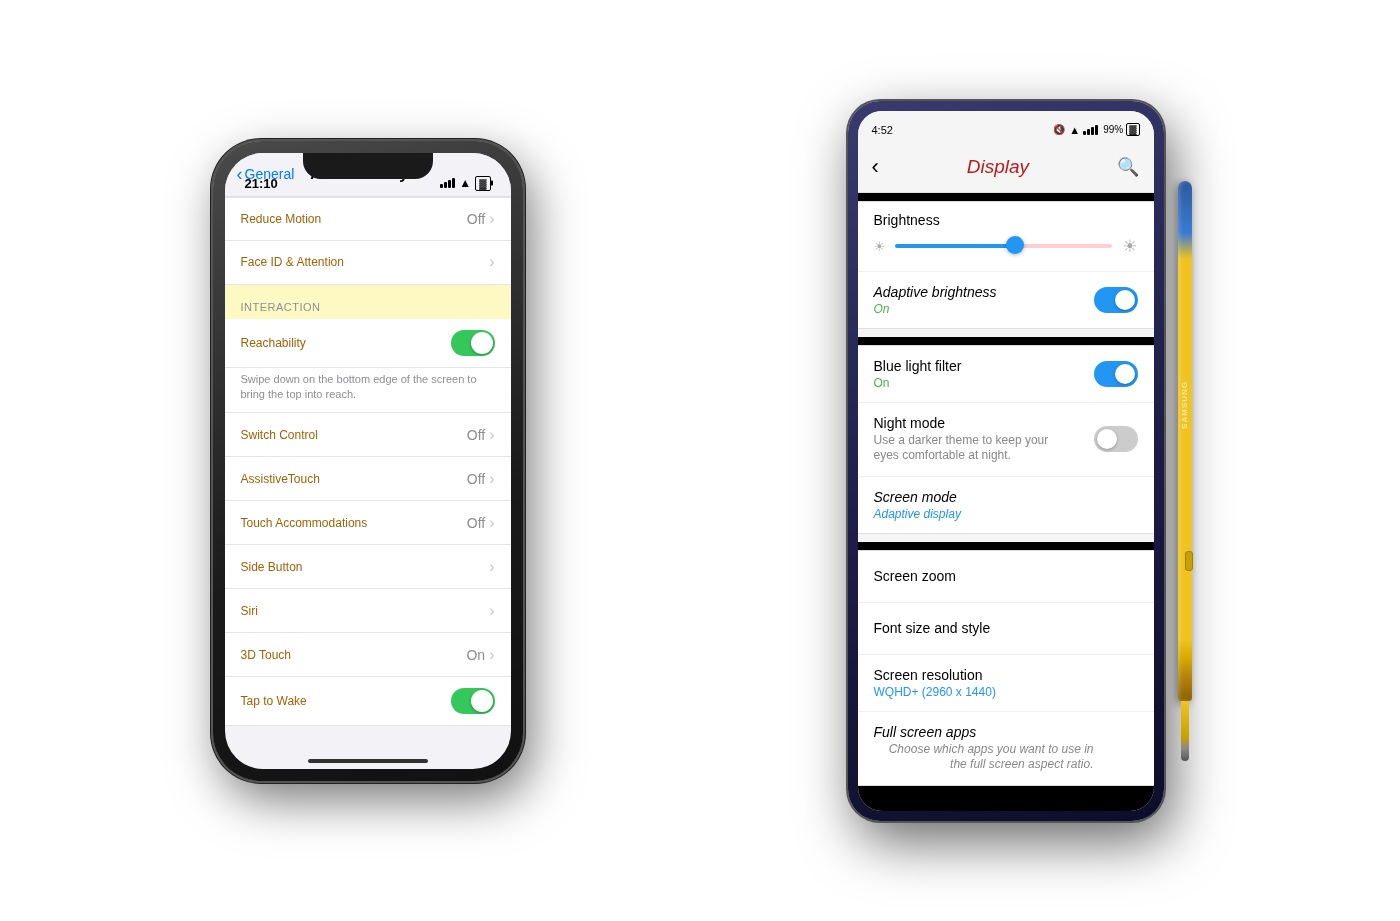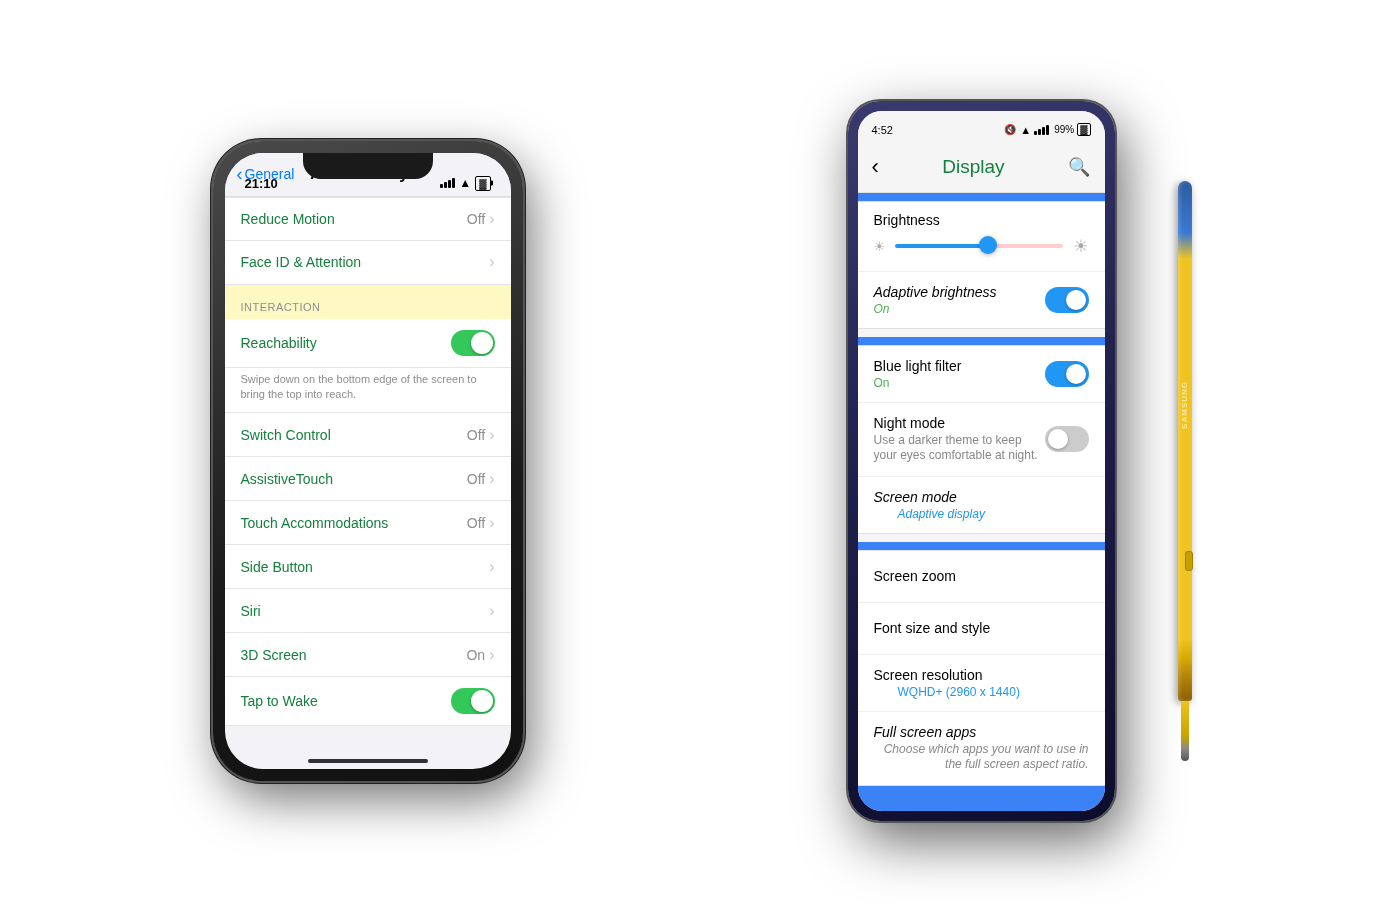--- a/index.html
+++ b/index.html
@@ -132,22 +132,22 @@
       padding: 11px 16px;
       display: flex;
       align-items: center;
       justify-content: space-between;
       min-height: 44px;
     }
 
     .ios-cell:first-of-type { border-top: 0.5px solid #e5e5ea; }
 
     .ios-cell-label {
-      font-size: 14px;
-      color: #15803d;
+      font-size: 12px;
+      color: #a16207;
     }
 
     .ios-cell-right {
       display: flex;
       align-items: center;
       gap: 4px;
       color: #8e8e93;
       font-size: 14px;
     }
 
@@ -204,21 +204,21 @@
     
     .samsung-wrap {
       position: relative;
       width: 340px;
       height: 720px;
     }
 
     .samsung-body {
       position: absolute;
       top: 0; left: 0;
-      width: 267px;
+      width: 316px;
       height: 720px;
       background: linear-gradient(160deg, #3a3a6e 0%, #1e1e4a 50%, #0d0d2b 100%);
       border-radius: 32px;
       box-shadow:
         0 0 0 2px #555,
         8px 20px 55px rgba(0,0,0,0.6);
     }
 
     .samsung-screen-area {
       position: absolute;
@@ -238,38 +238,39 @@
       padding: 6px 14px 0;
       font-size: 11px;
       font-weight: 500;
       color: #000;
     }
 
     .samsung-status-icons { display: flex; gap: 3px; align-items: center; font-size: 10px; }
 
     .samsung-content {
       height: calc(100% - 32px - 40px);
-      background: #3b82f6;
+      background: #000000;
       overflow-y: auto;
     }
 
     .samsung-app-bar {
       height: 50px;
       background: #f5f5f5;
       display: flex;
       align-items: center;
       padding: 0 14px;
       justify-content: space-between;
       border-bottom: 1px solid #e0e0e0;
     }
 
     .samsung-title {
       font-size: 19px;
       font-weight: 500;
-      color: #15803d;
+      color: #b91c1c;
+      font-style: italic;
     }
 
     .samsung-section {
       background: #fff;
       margin-top: 8px;
       border-top: 1px solid #e0e0e0;
       border-bottom: 1px solid #e0e0e0;
     }
 
     .samsung-row {
@@ -290,21 +291,21 @@
       font-size: 14px;
       color: #000;
       font-weight: 400;
     }
 
     .samsung-row-subtitle {
       font-size: 12px;
       margin-top: 2px;
     }
 
-    .samsung-row-subtitle.blue { color: #2196F3; margin-left: 24px; }
+    .samsung-row-subtitle.blue { color: #2196F3; }
     .samsung-row-subtitle.green { color: #4CAF50; }
     .samsung-row-subtitle.gray { color: #888; }
 
     .samsung-toggle {
       width: 44px;
       height: 26px;
       border-radius: 13px;
       position: relative;
       flex-shrink: 0;
     }
@@ -536,21 +537,21 @@
           </div>
 
           <div class="ios-cell">
             <span class="ios-cell-label">Siri</span>
             <div class="ios-cell-right">
               <span class="ios-chevron">›</span>
             </div>
           </div>
 
           <div class="ios-cell">
-            <span class="ios-cell-label">3D Screen</span>
+            <span class="ios-cell-label">3D Touch</span>
             <div class="ios-cell-right">
               <span>On</span>
               <span class="ios-chevron">›</span>
             </div>
           </div>
 
           <div class="ios-cell">
             <span class="ios-cell-label">Tap to Wake</span>
             <div class="ios-toggle on">
               <div class="ios-toggle-knob"></div>

